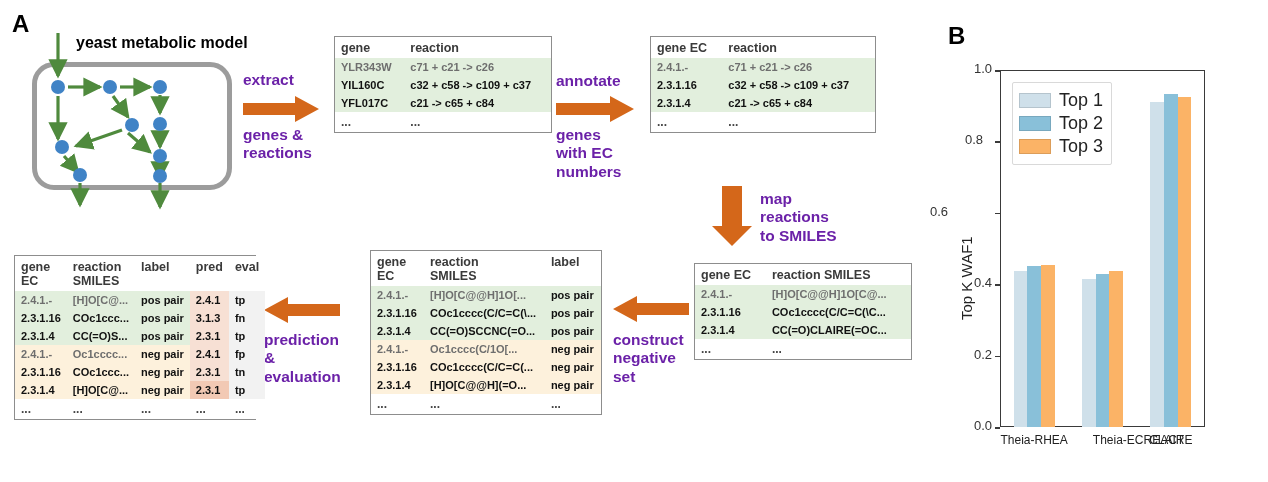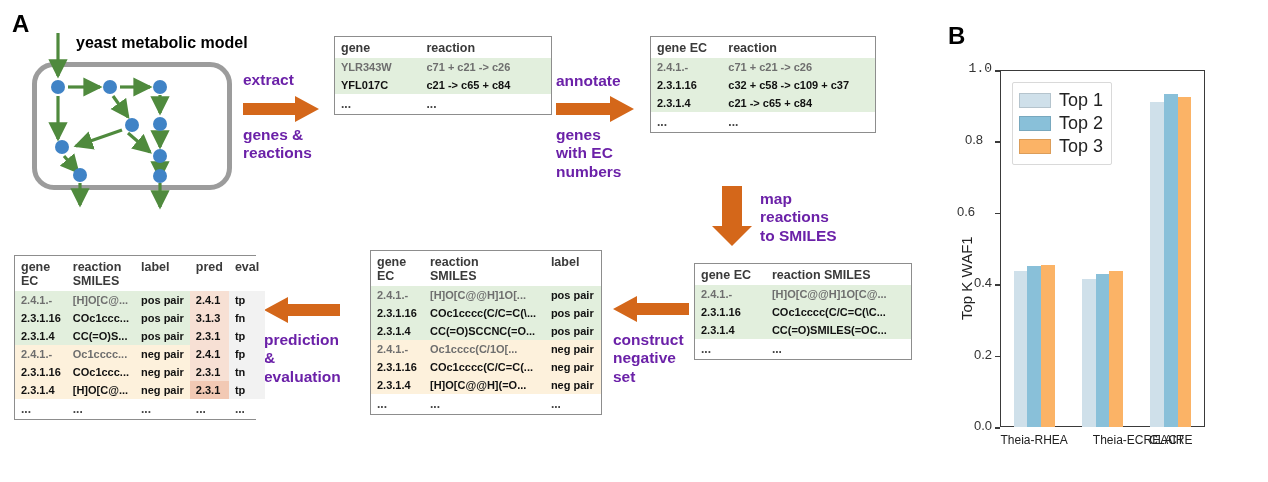--- a/index.html
+++ b/index.html
@@ -102,20 +102,24 @@
       <th>gene</th>
       <th>reaction</th>
     </tr>
       </thead>
     <tbody>
       <tr class="r-green">
         <td class="faded">YLR343W</td>
         <td class="faded">c71 + c21 -&gt; c26</td>
         </tr>
       <tr class="r-green">
+        <td>YIL160C</td>
+        <td>c32 + c58 -&gt; c109 + c37</td>
+        </tr>
+      <tr class="r-green">
         <td>YFL017C</td>
         <td>c21 -&gt; c65 + c84</td>
         </tr>
       <tr class="r-plain dots">
         <td>...</td>
         <td>...</td>
         </tr>
     </tbody>
   </table>
 </div>
@@ -176,21 +180,21 @@
       <tr class="r-green">
         <td class="faded">2.4.1.-</td>
         <td class="faded">[H]O[C@@H]1O[C@...</td>
         </tr>
       <tr class="r-green">
         <td>2.3.1.16</td>
         <td>COc1cccc(C/C=C(\C...</td>
         </tr>
       <tr class="r-green">
         <td>2.3.1.4</td>
-        <td>CC(=O)SMILES(=OC...</td>
+        <td>CC(=O)CLAIRE(=OC...</td>
         </tr>
       <tr class="r-plain dots">
         <td>...</td>
         <td>...</td>
         </tr>
     </tbody>
   </table>
 </div>
 
 <svg class="arrow-l" style="left:613px;top:295px;" width="76" height="30">
@@ -329,25 +333,25 @@
 
 <div class="ylabel" style="left:958px;top:320px;">Top K WAF1</div>
 
 <div id="yticks-host">
     <div class="ytick" style="left: 956px; top: 418px;">0.0</div>
     <div class="ytickmark" style="left: 995px; top: 427px;"></div>
     <div class="ytick" style="left: 956px; top: 346.6px;">0.2</div>
     <div class="ytickmark" style="left: 995px; top: 355.6px;"></div>
     <div class="ytick" style="left: 956px; top: 275.2px;">0.4</div>
     <div class="ytickmark" style="left: 995px; top: 284.2px;"></div>
-    <div class="ytick" style="left: 939px; top: 203.8px;">0.6</div>
+    <div class="ytick" style="left: 912px; top: 203.8px;">0.6</div>
     <div class="ytickmark" style="left: 995px; top: 212.8px;"></div>
     <div class="ytick" style="left: 956px; top: 132.4px; text-align: center;">0.8</div>
     <div class="ytickmark" style="left: 995px; top: 141.4px;"></div>
-    <div class="ytick" style="left: 956px; top: 61px; font-family: Liberation Mono, monospace;">1.0</div>
+    <div class="ytick" style="left: 956px; top: 61px;">1.0</div>
     <div class="ytickmark" style="left: 995px; top: 70px;"></div>
   </div>
 <div class="plot-frame"></div>
 <div id="bars-host">
     <div class="bar" style="left: 1013.67px; width: 13.6667px; top: 270.991px; height: 156.009px; background: rgb(207, 224, 234);"></div>
     <div class="bar" style="left: 1027.33px; width: 13.6667px; top: 266.35px; height: 160.65px; background: rgb(137, 192, 217);"></div>
     <div class="bar" style="left: 1041px; width: 13.6667px; top: 265.279px; height: 161.721px; background: rgb(251, 179, 102);"></div>
     <div class="bar" style="left: 1082px; width: 13.6667px; top: 278.845px; height: 148.155px; background: rgb(207, 224, 234);"></div>
     <div class="bar" style="left: 1095.67px; width: 13.6667px; top: 274.204px; height: 152.796px; background: rgb(137, 192, 217);"></div>
     <div class="bar" style="left: 1109.33px; width: 13.6667px; top: 270.991px; height: 156.009px; background: rgb(251, 179, 102);"></div>

